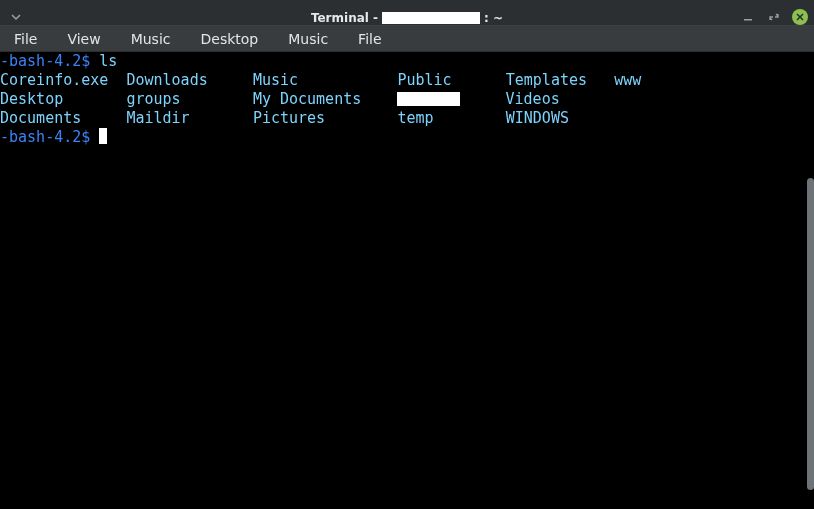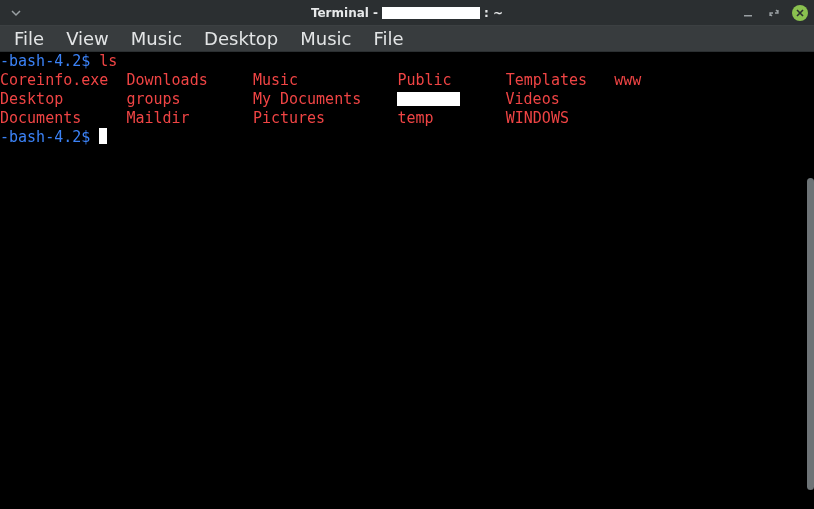--- a/index.html
+++ b/index.html
@@ -15,21 +15,21 @@
     height: 509px;
     background: #2b2f31;
     display: flex;
     flex-direction: column;
   }
   
   .titlebar {
     height: 25px;
     background: #2b2f31;
     display: flex;
-    align-items: center;
+    align-items: flex-end;
     color: #cfd3d5;
     font-size: 12px;
     position: relative;
   }
   .titlebar .left {
     position: absolute;
     left: 8px;
     display: flex;
     align-items: center;
   }
@@ -67,24 +67,24 @@
     display: flex; align-items: center; justify-content: center;
   }
   .win-close svg { color: #2b2f31; }
 
   
   .menubar {
     height: 27px;
     background: #383c3e;
     display: flex;
     align-items: center;
-    gap: 2px;
+    gap: 10px;
     padding: 0 4px;
     color: #e3e5e6;
-    font-size: 18px;
+    font-size: 14px;
     border-top: 1px solid #3c4042;
     border-bottom: 1px solid #2b2f31;
   }
   .menubar .item {
     padding: 3px 10px;
     cursor: default;
   }
 
   
   .term-wrap {
@@ -101,21 +101,21 @@
     background: #000;
     color: #ffffff;
     font-family: "DejaVu Sans Mono", "Liberation Mono", Menlo, Consolas, monospace;
     font-size: 15px;
     line-height: 19px;
     padding: 0 0 0 0;
     white-space: pre;
   }
   .terminal .line { white-space: pre; height: 19px; }
   .terminal .prompt { color: #3b82f6; }
-  .terminal .name { color: #ef4444; }
+  .terminal .name { color: #7dd3fc; }
   .terminal .masked-cell {
     display: inline-block;
     background: #ffffff;
     height: 14px;
     vertical-align: -2px;
   }
   .cursor {
     display: inline-block;
     width: 8px;
     height: 16px;

